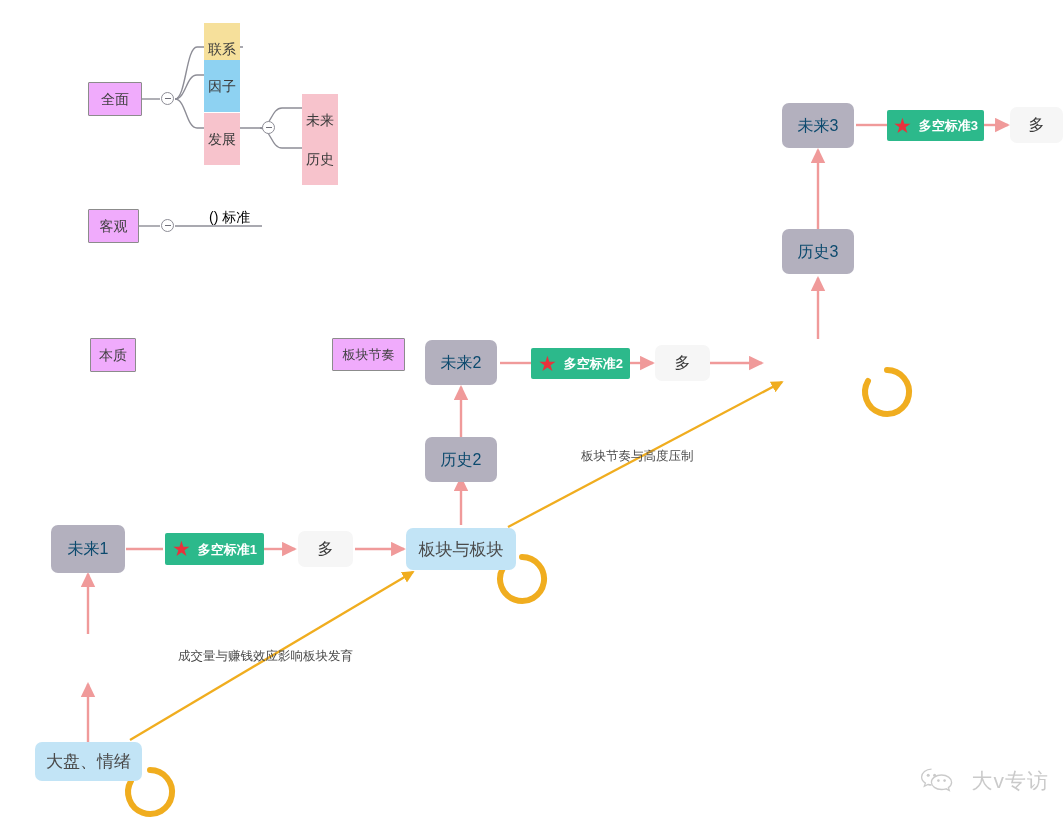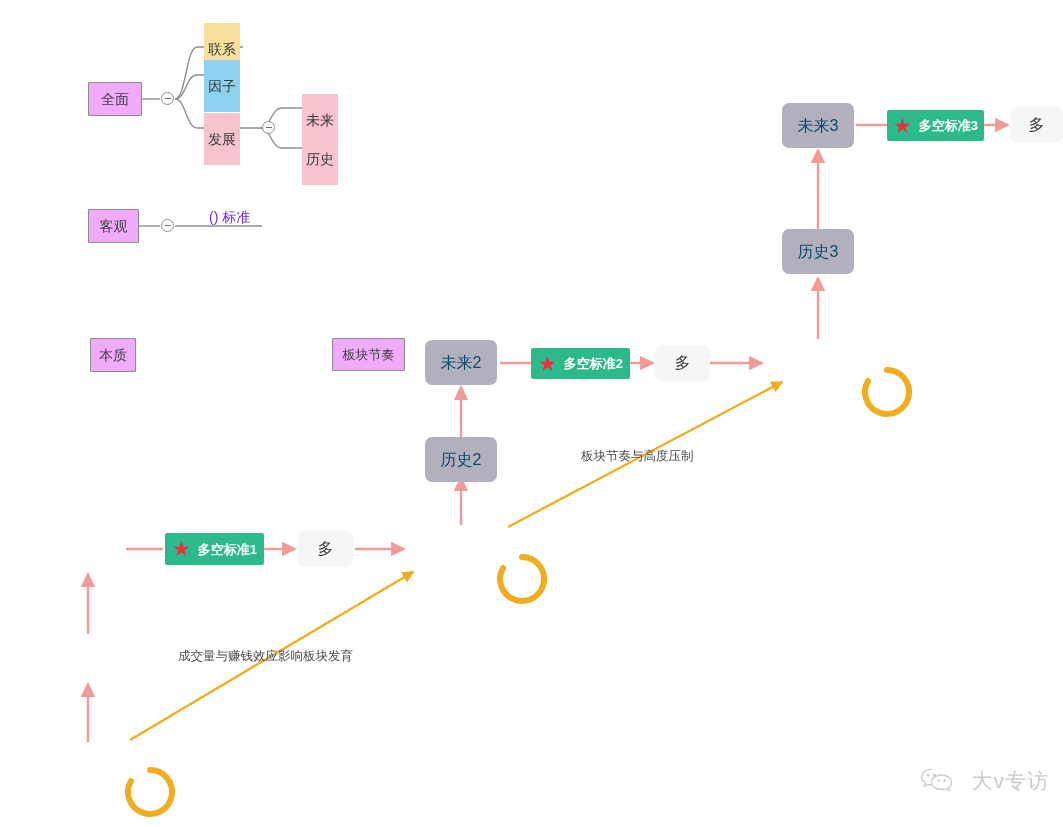--- a/index.html
+++ b/index.html
@@ -54,21 +54,21 @@
     line-height: 1.15;
     white-space: nowrap;
   }
   .leaf-yellow { background: #f6e09b; }
   .leaf-blue   { background: #8ed2f2; }
   .leaf-pink   { background: #f7c3cc; }
 
   .plain-label {
     position: absolute;
     font-size: 14px;
-    color: #6d28d9;
+    color: #000000;
     white-space: nowrap;
   }
 
   
   .node-gray {
     background: #b3b0be;
     color: #0c4a6e;
     border-radius: 7px;
     font-size: 16px;
   }
@@ -254,28 +254,37 @@
   </div>
 
   <div class="plain-label" style="left:209px; top:209px;">
     <span>() 标准</span>
   </div>
 
   <div class="node box-outline" style="left:332px; top:338px; width:73px; height:33px; font-size:13px;">
     <span>板块节奏</span>
   </div>
 
+  <div class="node node-blue" style="left:35px; top:742px; width:107px; height:39px;">
+    <span>大盘、情绪</span>
+  </div>
+  <div class="node node-gray" style="left:51px; top:525px; width:74px; height:48px;">
+    <span>未来1</span>
+  </div>
   <div class="node node-green" style="left:165px; top:533px; width:99px; height:32px;">
     <span class="star-icon">★</span>
     <span>多空标准1</span>
   </div>
   <div class="node node-light" style="left:298px; top:531px; width:55px; height:36px;">
     <span>多</span>
   </div>
 
+  <div class="node node-blue" style="left:406px; top:528px; width:110px; height:42px;">
+    <span>板块与板块</span>
+  </div>
   <div class="node node-gray" style="left:425px; top:437px; width:72px; height:45px;">
     <span>历史2</span>
   </div>
   <div class="node node-gray" style="left:425px; top:340px; width:72px; height:45px;">
     <span>未来2</span>
   </div>
   <div class="node node-green" style="left:531px; top:348px; width:99px; height:31px;">
     <span class="star-icon">★</span>
     <span>多空标准2</span>
   </div>

